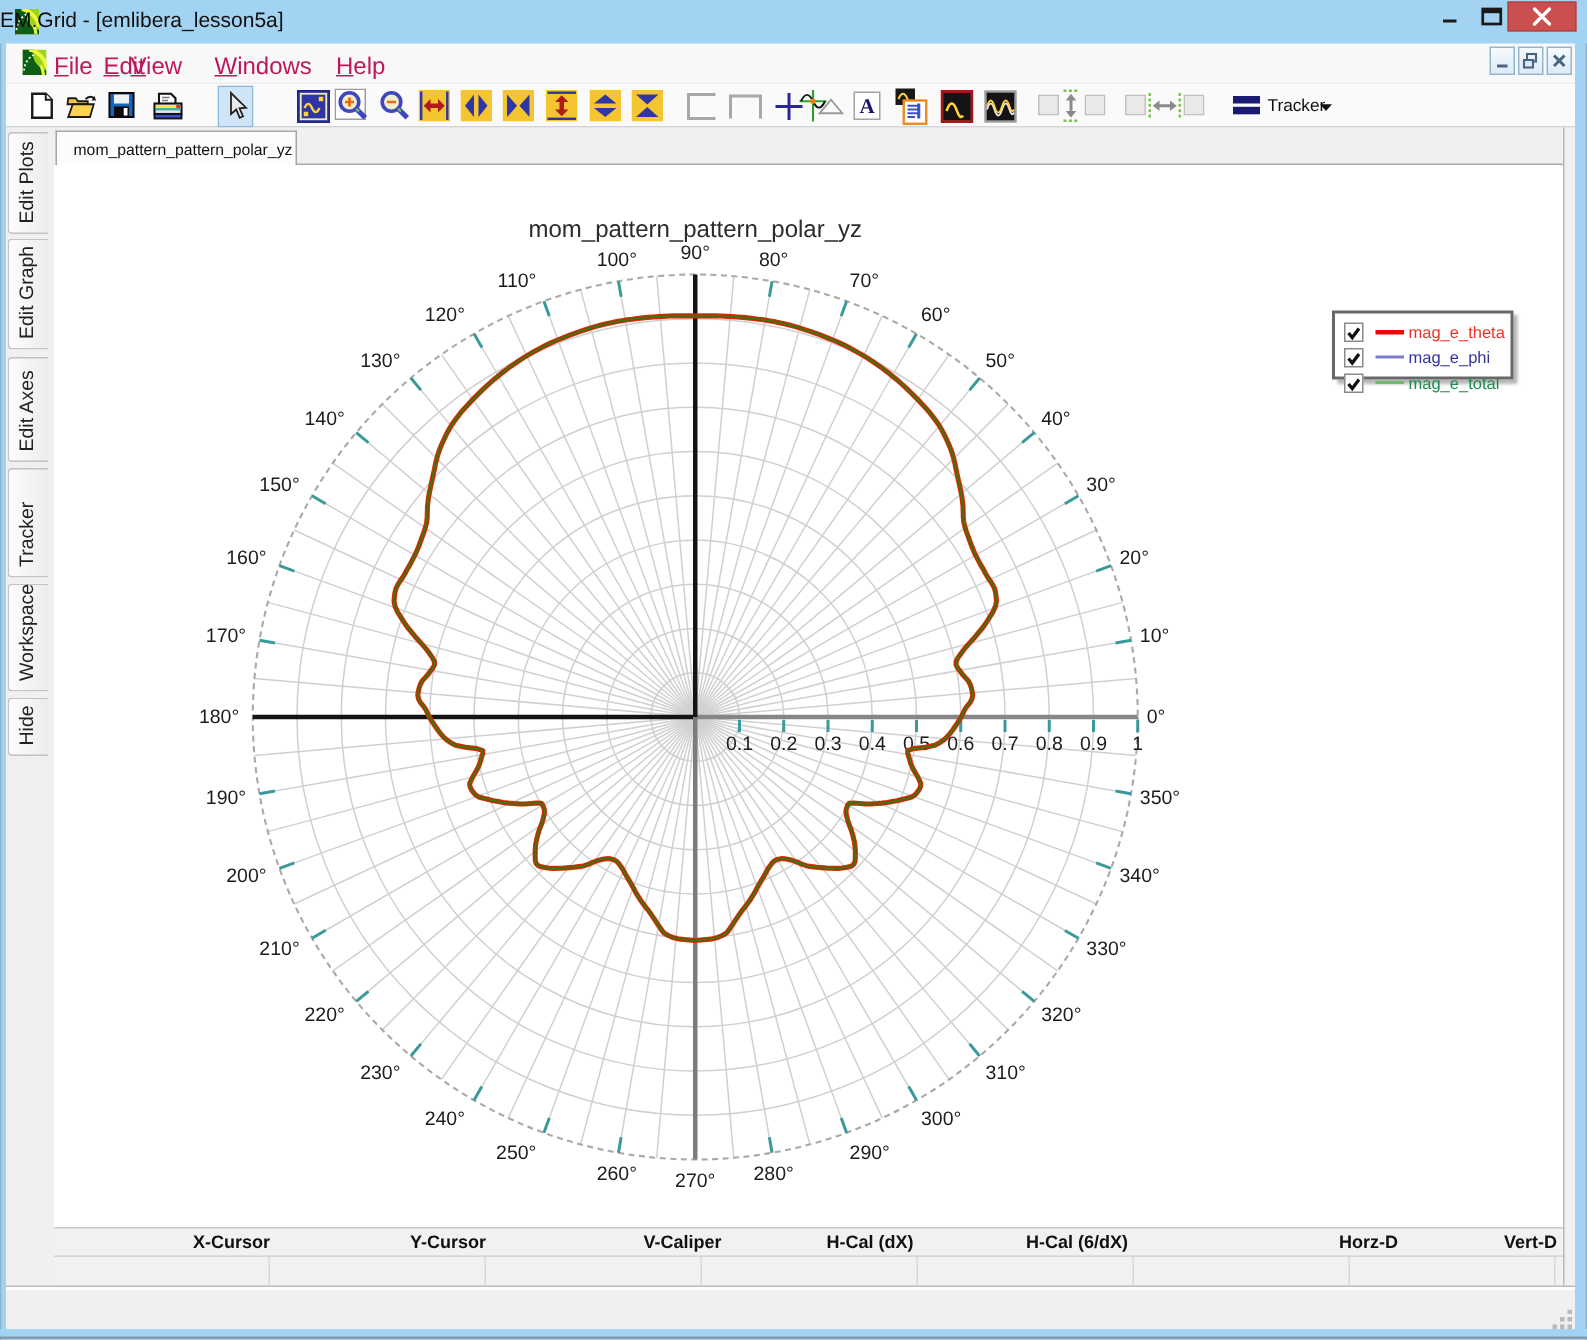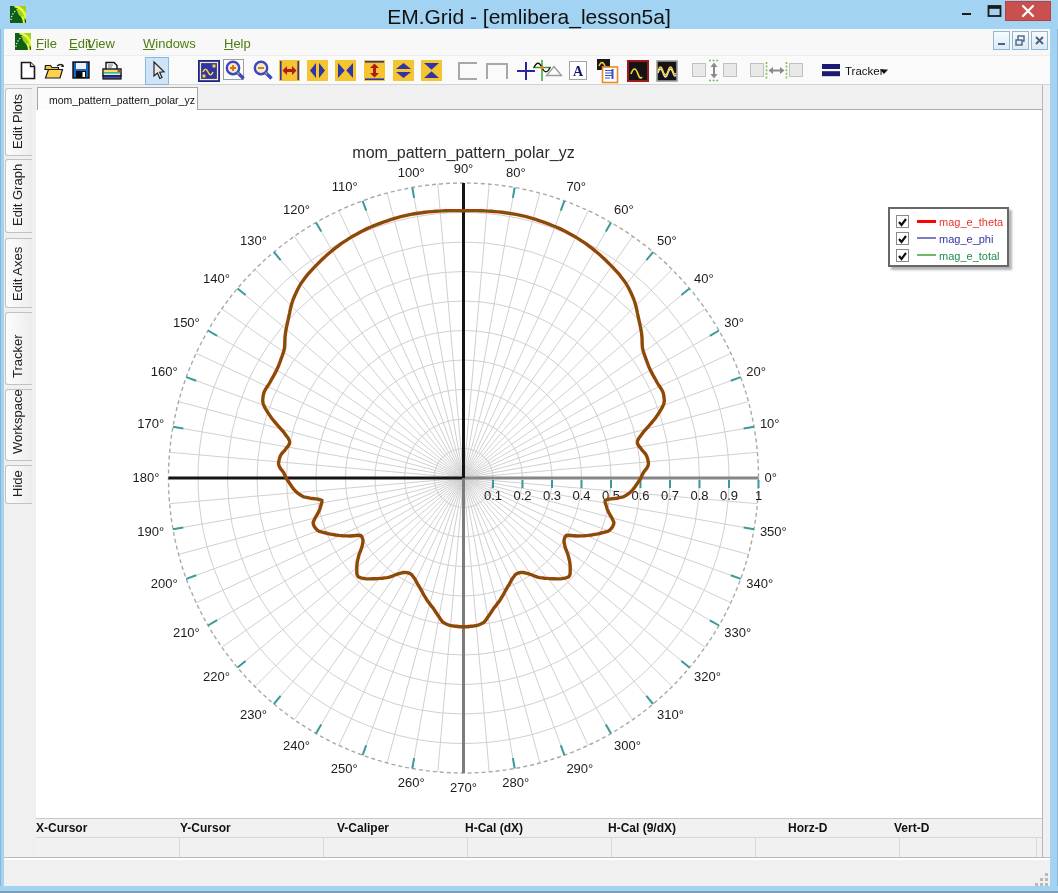--- a/index.html
+++ b/index.html
@@ -1,50 +1,50 @@
 <!DOCTYPE html>
 <html><head>
 <meta charset="utf-8">
 <style>
 *{margin:0;padding:0;box-sizing:border-box}
 html,body{width:1058px;height:893px;overflow:hidden}
 body{position:relative;font-family:"Liberation Sans",sans-serif;background:#a3d3f2;font-size:13px;color:#1a1a1a;box-shadow:inset 1px 0 0 #8fb4d2,inset -1px 0 0 #8fb4d2,inset 0 1px 0 #bcdcf4}
 .abs{position:absolute}
 
 #titlebar{position:absolute;left:0;top:0;width:1058px;height:29px;background:#a3d3f2}
-#title-text{position:absolute;left:0;top:5px;width:1058px;text-align:center;font-size:21px;color:#101010}
+#title-text{position:absolute;left:0;top:5px;width:1058px;text-align:left;font-size:14px;color:#101010}
 #btn-close{position:absolute;left:1005px;top:1px;width:46px;height:20px;background:#c9504e;border:1px solid #b34240}
 
 #menubar{position:absolute;left:4px;top:29px;width:1046px;height:27px;background:#f8f8f8;border-bottom:1px solid #ededed}
-.menuitem{position:absolute;top:7px;font-size:13px;color:#4d7c0f}
+.menuitem{position:absolute;top:7px;font-size:16px;color:#be185d}
 .menuitem u{text-decoration:underline}
 
 .mdibtn{position:absolute;top:2px;width:17px;height:19px;background:linear-gradient(#f6fafd,#dcebf7);border:1px solid #93b5cf}
 
 #toolbar{position:absolute;left:4px;top:56px;width:1046px;height:29px;background:#fafafa;border-bottom:1px solid #d4d4d4}
 #toolbar svg{position:absolute}
 
 #sidestrip{position:absolute;left:4px;top:85px;width:33px;height:802px;background:#f0f0f0}
 .vtab{position:absolute;left:1px;width:27px;background:linear-gradient(90deg,#fdfdfd,#ececec);border:1px solid #c2c2c2;border-radius:3px 0 0 3px;border-right:none}
 .vtab span{position:absolute;left:19px;bottom:6px;transform-origin:0 100%;transform:rotate(-90deg);white-space:nowrap;font-size:13px;color:#222}
 
 #tabbar{position:absolute;left:37px;top:85px;width:1013px;height:25px;background:#f0f0f0;border-bottom:1px solid #ababab}
 #tab1{position:absolute;left:0px;top:2px;width:161px;height:23px;background:#fcfcfc;border:1px solid #a5a5a5;border-bottom:none;font-size:10.5px;color:#111;padding:6px 0 0 11px}
 
 #content{position:absolute;left:36px;top:110px;width:1006px;height:708px;background:#ffffff}
 #rightgutter{position:absolute;left:1042px;top:85px;width:8px;height:802px;background:#f0f0f0;border-left:1px solid #b8b8b8}
 
-#legend{position:absolute;left:888px;top:207px;width:121px;height:60px;background:#fff;border:2px solid #686868;box-shadow:3px 3px 2px rgba(120,120,120,.55)}
+#legend{position:absolute;left:888px;top:207px;width:121px;height:46px;background:#fff;border:2px solid #686868;box-shadow:3px 3px 2px rgba(120,120,120,.55)}
 .lrow{position:absolute;left:6px;height:13px}
 .lrow .cb{position:absolute;left:0;top:0;width:12.5px;height:12.5px;background:#fff;border:1px solid #8a8a8a}
 .lrow .ln{position:absolute;left:21px;top:5px;width:19px}
 .lrow .lt{position:absolute;left:43px;top:2px;font-size:11px;line-height:10px;white-space:nowrap}
 
 #tbl-head{position:absolute;left:36px;top:818px;width:1006px;height:19px;background:#f1f1f1;border-top:1px solid #c9c9c9}
-.th{position:absolute;top:2px;width:144px;text-align:left;font-size:12px;font-weight:bold;color:#101010}
+.th{position:absolute;top:2px;width:144px;text-align:right;font-size:12px;font-weight:bold;color:#101010}
 #tbl-cells{position:absolute;left:36px;top:837px;width:1006px;height:21px;background:#f1f1f1;border-top:1px solid #d6d6d6;border-bottom:1px solid #c9c9c9}
 .tc{position:absolute;top:0;height:19px;border-right:1px solid #d8d8d8;background:#f1f1f1}
 
 #botline{position:absolute;left:4px;top:857px;width:1046px;height:4px;background:#ffffff;border-top:1px solid #b9b9b9}
 #statusbar{position:absolute;left:4px;top:860px;width:1046px;height:27px;background:#f0f0f0}
 #grip{position:absolute;left:1034px;top:873px;width:16px;height:14px}
 #botborder{position:absolute;left:0;top:886px;width:1058px;height:7px;background:#a3d3f2;border-bottom:2px solid #7e9cb4}
 </style>
 </head>
 <body>
@@ -480,21 +480,21 @@
         </svg></span>
       <span class="ln" style="border-top:2px solid #6cba6c"></span>
       <span class="lt" style="color:#1f8a50">mag_e_total</span>
     </div>
 </div>
 <div id="tbl-head">
   <span class="th" style="left:0px">X-Cursor</span>
   <span class="th" style="left:144px">Y-Cursor</span>
   <span class="th" style="left:301px">V-Caliper</span>
   <span class="th" style="left:429px">H-Cal (dX)</span>
-  <span class="th" style="left:572px">H-Cal (9/dX)</span>
+  <span class="th" style="left:572px">H-Cal (6/dX)</span>
   <span class="th" style="left:752px">Horz-D</span>
   <span class="th" style="left:858px">Vert-D</span>
 </div>
 <div id="tbl-cells">
   <span class="tc" style="left:0px;width:144px"></span>
   <span class="tc" style="left:144px;width:144px"></span>
   <span class="tc" style="left:288px;width:144px"></span>
   <span class="tc" style="left:432px;width:144px"></span>
   <span class="tc" style="left:576px;width:144px"></span>
   <span class="tc" style="left:720px;width:144px"></span>

